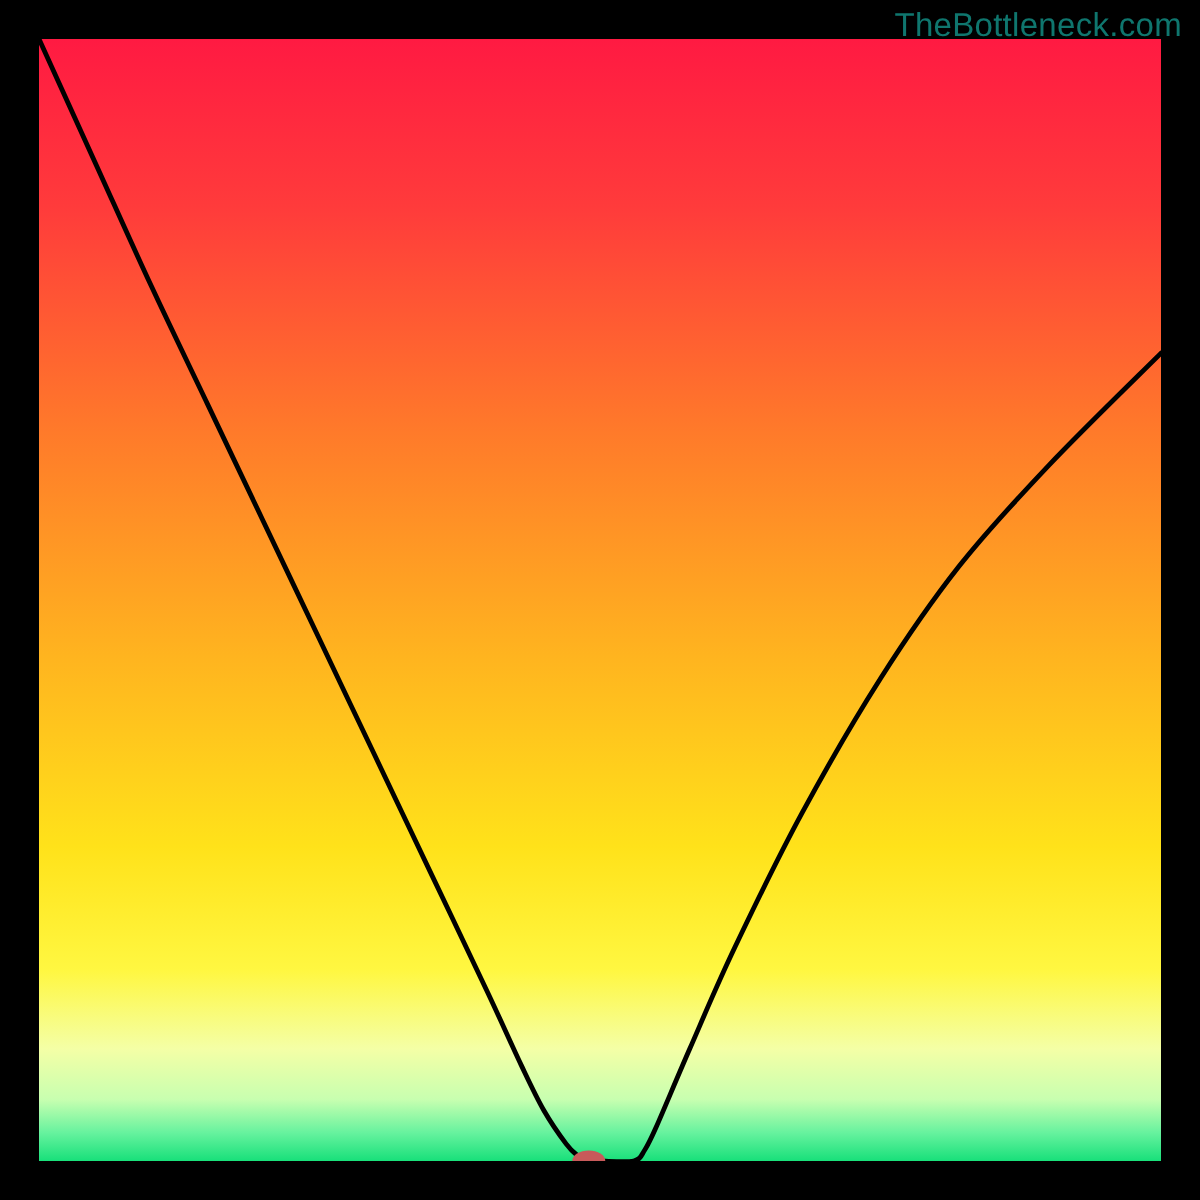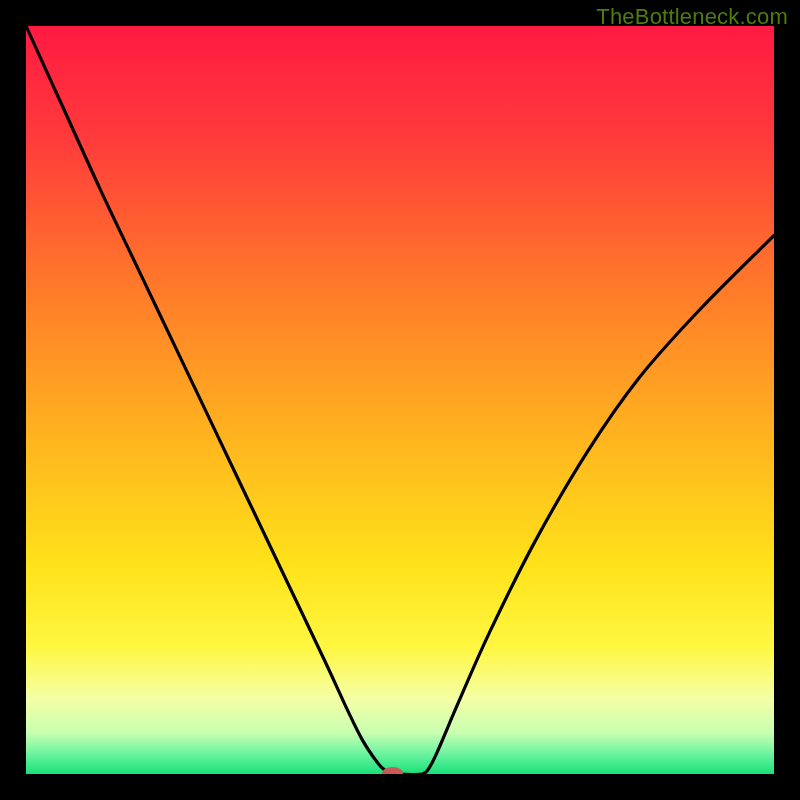--- a/index.html
+++ b/index.html
@@ -24,21 +24,21 @@
     left: 26px;
     top: 26px;
     width: 748px;
     height: 748px;
     overflow: hidden;
   }
   .watermark {
     position: absolute;
     top: 4px;
     right: 12px;
-    color: #4d7c0f;
+    color: #0f766e;
     font-size: 22px;
     font-weight: 500;
     letter-spacing: 0.2px;
     -webkit-font-smoothing: antialiased;
   }
   svg { display: block; }
 </style>
 </head>
 <body>
 

